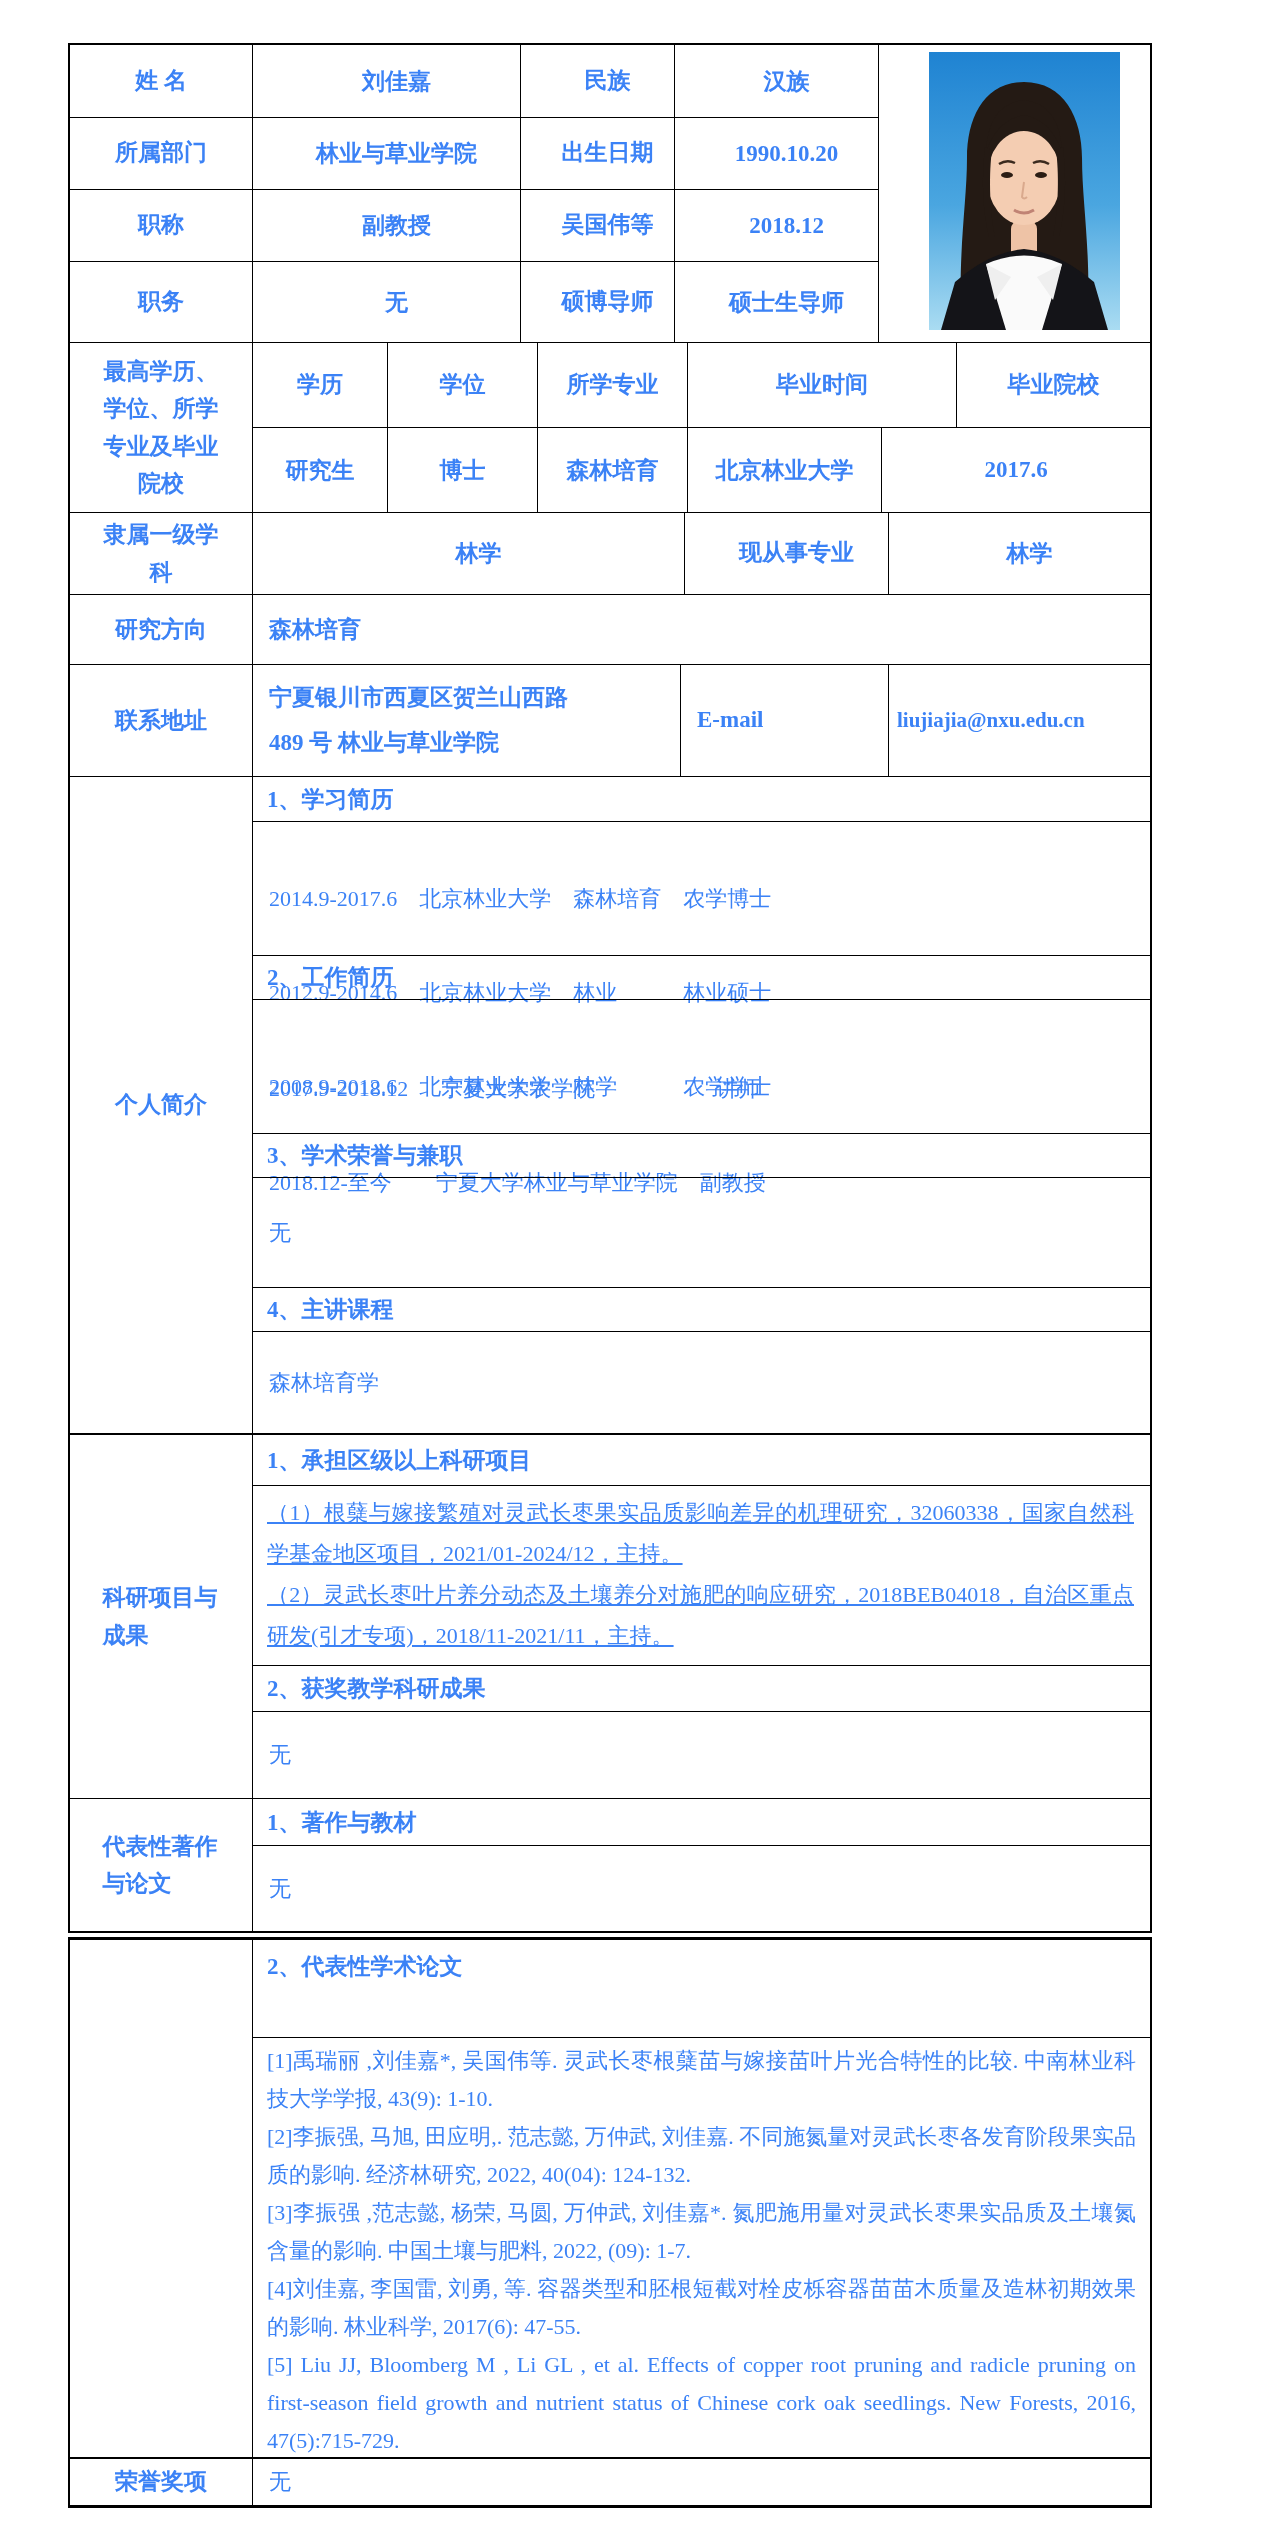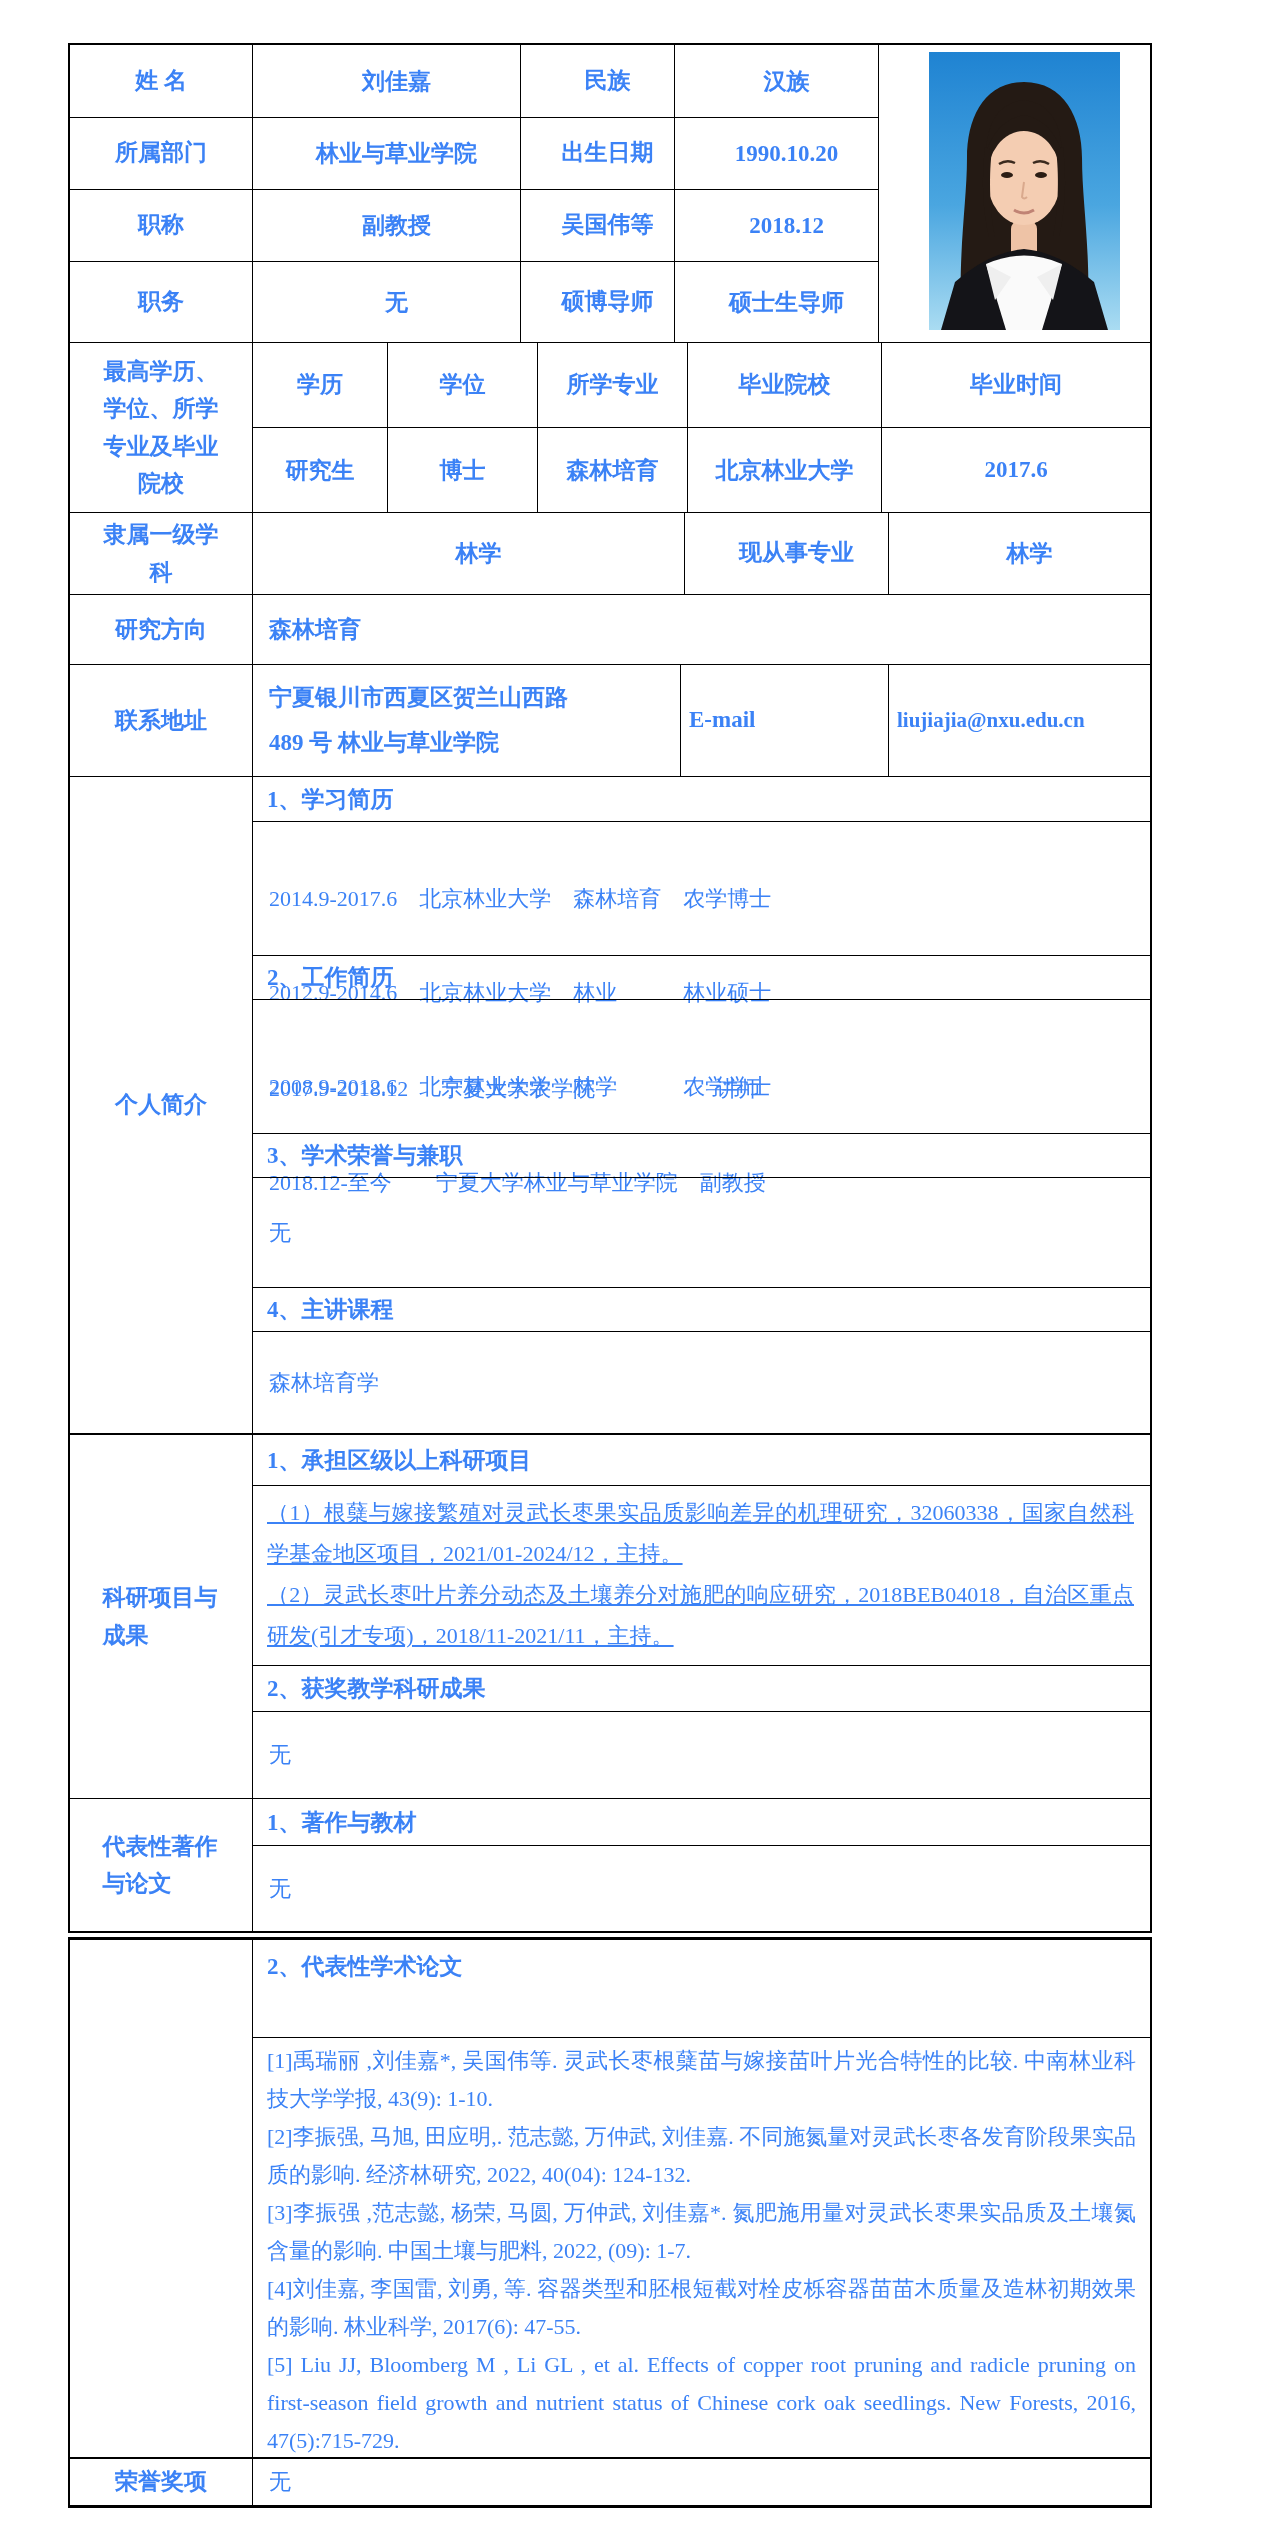--- a/index.html
+++ b/index.html
@@ -135,22 +135,22 @@
 
     <div class="frow bt1" style="height:170px">
       <div class="sideLbl">
         <div class="lblBlock">最高学历、学位、所学专业及毕业院校</div>
       </div>
       <div class="eduRight">
         <div class="eduRow" style="height:78px">
           <div class="cc lbl" style="width:134px">学历</div>
           <div class="cc lbl" style="width:150px">学位</div>
           <div class="cc lbl" style="width:150px">所学专业</div>
+          <div class="cc lbl" style="flex:1">毕业时间</div>
           <div class="cc lbl" style="width:194px">毕业院校</div>
-          <div class="cc lbl" style="flex:1">毕业时间</div>
         </div>
         <div class="eduRow" style="height:90px">
           <div class="cc val" style="width:134px">研究生</div>
           <div class="cc val" style="width:150px">博士</div>
           <div class="cc val" style="width:150px">森林培育</div>
           <div class="cc val" style="width:194px">北京林业大学</div>
           <div class="cc val" style="flex:1">2017.6</div>
         </div>
       </div>
     </div>
@@ -170,21 +170,21 @@
       </div>
       <div class="cl val bl1" style="flex:1;padding-left:16px">森林培育</div>
     </div>
 
     <div class="frow bt1" style="height:112px">
       <div class="sideLbl">
         <div class="lblBlock">联系地址</div>
       </div>
       <div class="addr bl1" style="width:428px">宁夏银川市西夏区贺兰山西路
 489 号  林业与草业学院</div>
-      <div class="cl lbl bl1" style="width:208px;padding-left:8px">E-mail</div>
+      <div class="cl lbl bl1" style="width:208px;padding-left:16px">E-mail</div>
       <div class="email bl1" style="flex:1">liujiajia@nxu.edu.cn</div>
     </div>
 
     <div class="sect bt1" style="height:656px">
       <div class="sideLbl">
         <div class="lblBlock">个人简介</div>
       </div>
       <div class="sectContent">
         <div class="subHeader" style="height:44px">1、学习简历</div>
         <div class="bodyTxt lines" style="height:134px">

